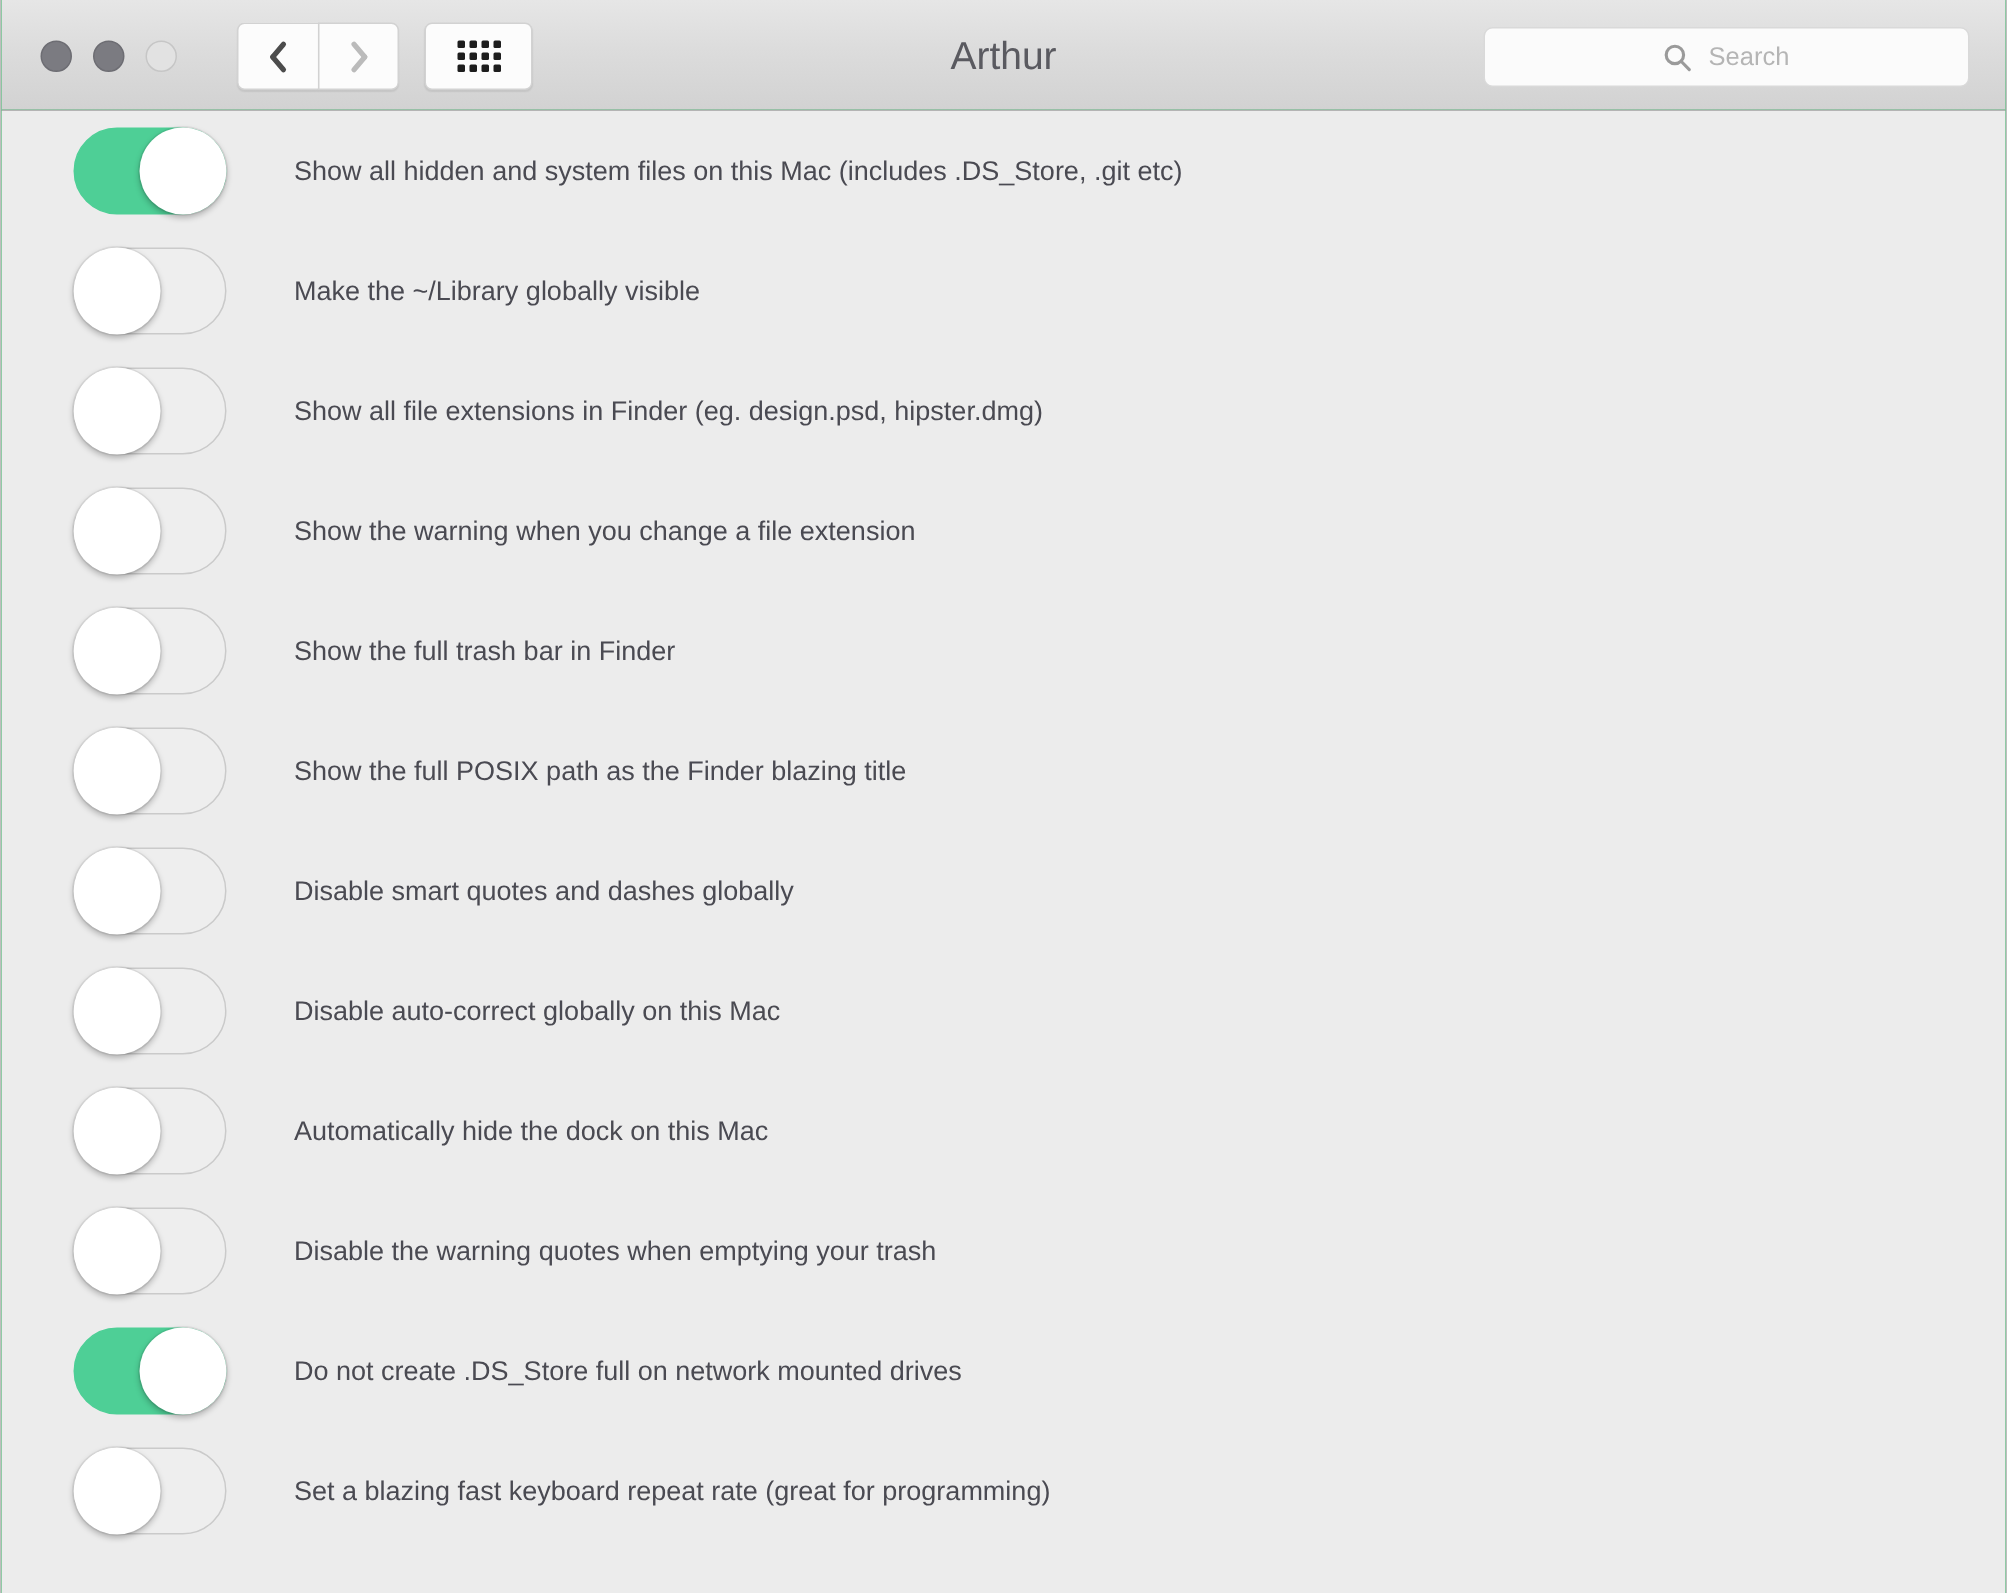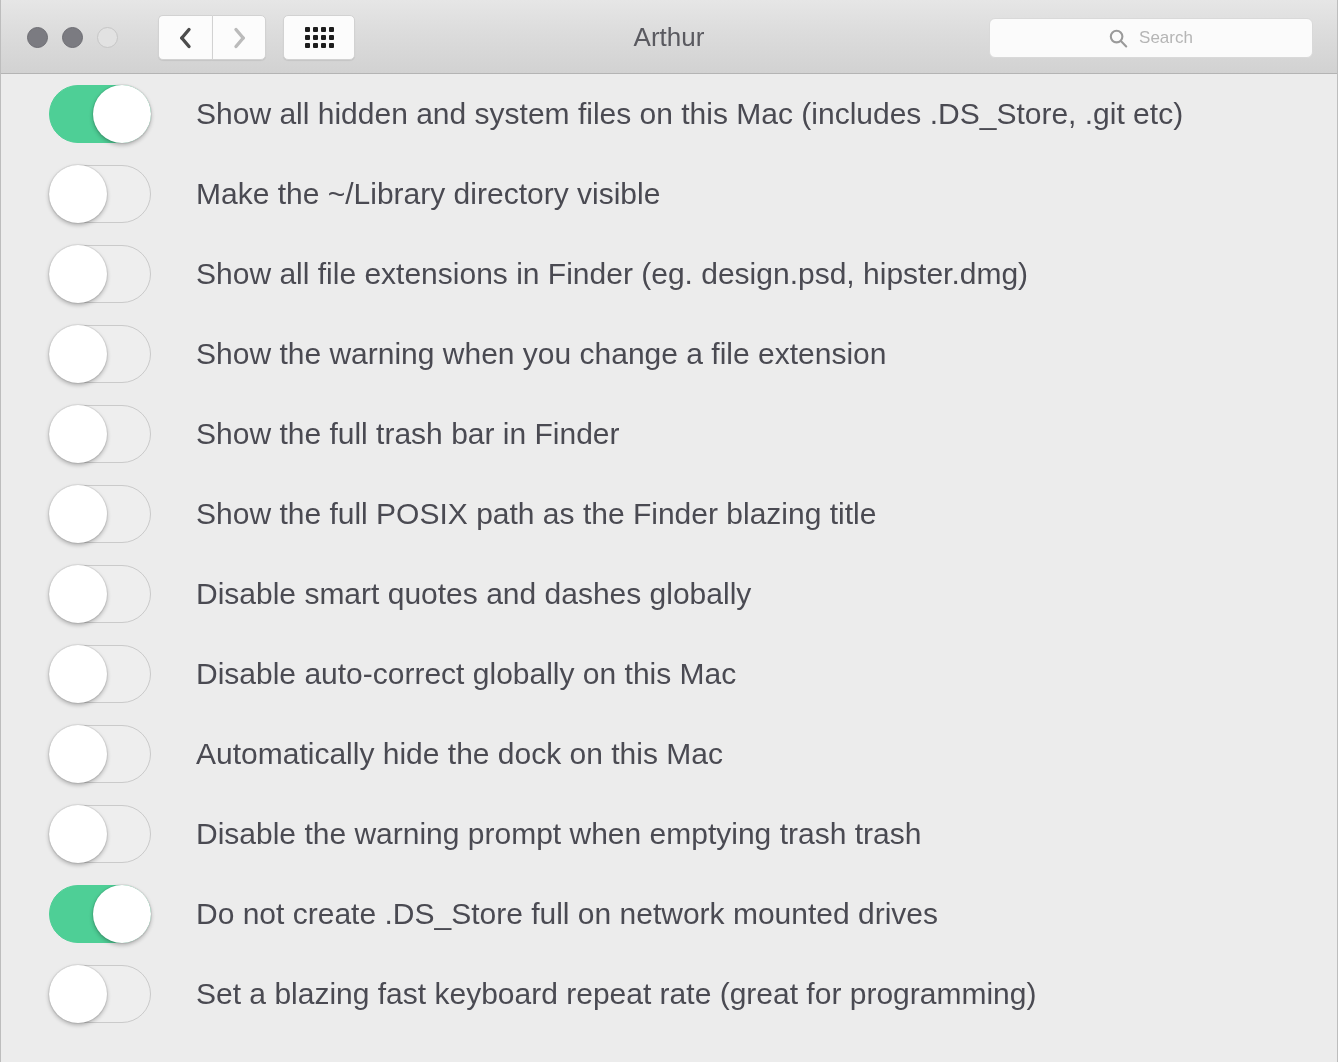--- a/index.html
+++ b/index.html
@@ -204,21 +204,21 @@
     border-radius: 50%;
     background: #ffffff;
     box-shadow: 0 2px 4px rgba(0,0,0,0.28), 0 0 0 1px rgba(0,0,0,0.06);
     box-sizing: border-box;
   }
   .toggle.off .knob { left: -1px; }
   .toggle.on  .knob { left: 43px; }
 
   .pref-label {
     margin-left: 45px;
-    font-size: 30px;
+    font-size: 18px;
     color: #4a4a52;
     white-space: nowrap;
   }
 </style>
 </head>
 <body>
 
 <div id="window">
 
   <div id="titlebar">
@@ -276,21 +276,21 @@
       <div class="pref-row">
         <div class="toggle on" role="switch" aria-checked="true">
           <span class="knob"></span>
         </div>
         <span class="pref-label">Show all hidden and system files on this Mac (includes .DS_Store, .git etc)</span>
       </div>
       <div class="pref-row">
         <div class="toggle off" role="switch" aria-checked="false">
           <span class="knob"></span>
         </div>
-        <span class="pref-label">Make the ~/Library directory visible</span>
+        <span class="pref-label">Make the ~/Library globally visible</span>
       </div>
       <div class="pref-row">
         <div class="toggle off" role="switch" aria-checked="false">
           <span class="knob"></span>
         </div>
         <span class="pref-label">Show all file extensions in Finder (eg. design.psd, hipster.dmg)</span>
       </div>
       <div class="pref-row">
         <div class="toggle off" role="switch" aria-checked="false">
           <span class="knob"></span>
@@ -324,21 +324,21 @@
       <div class="pref-row">
         <div class="toggle off" role="switch" aria-checked="false">
           <span class="knob"></span>
         </div>
         <span class="pref-label">Automatically hide the dock on this Mac</span>
       </div>
       <div class="pref-row">
         <div class="toggle off" role="switch" aria-checked="false">
           <span class="knob"></span>
         </div>
-        <span class="pref-label">Disable the warning prompt when emptying trash trash</span>
+        <span class="pref-label">Disable the warning quotes when emptying your trash</span>
       </div>
       <div class="pref-row">
         <div class="toggle on" role="switch" aria-checked="true">
           <span class="knob"></span>
         </div>
         <span class="pref-label">Do not create .DS_Store full on network mounted drives</span>
       </div>
       <div class="pref-row">
         <div class="toggle off" role="switch" aria-checked="false">
           <span class="knob"></span>

